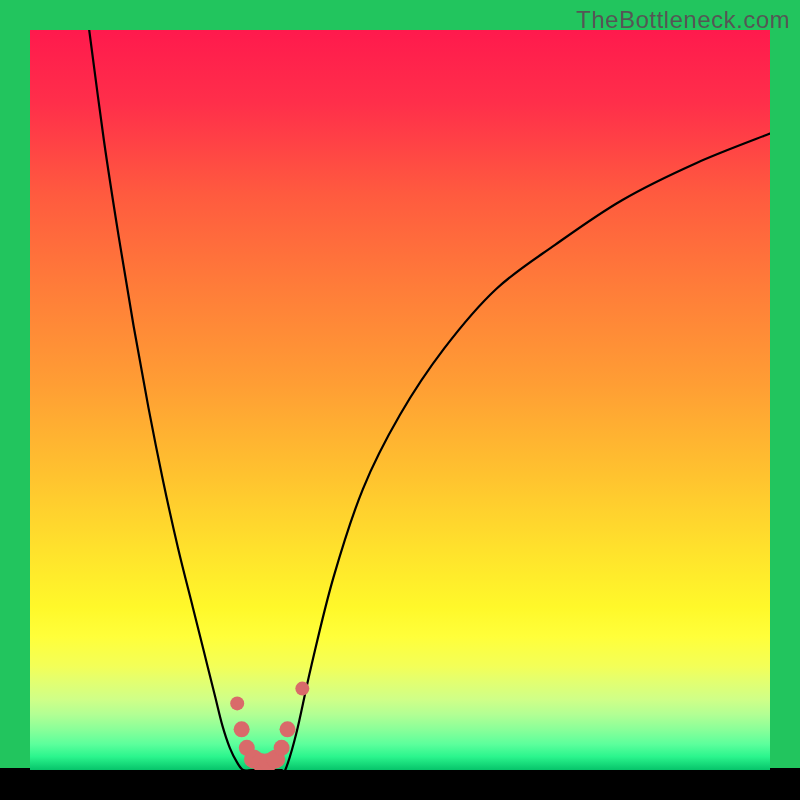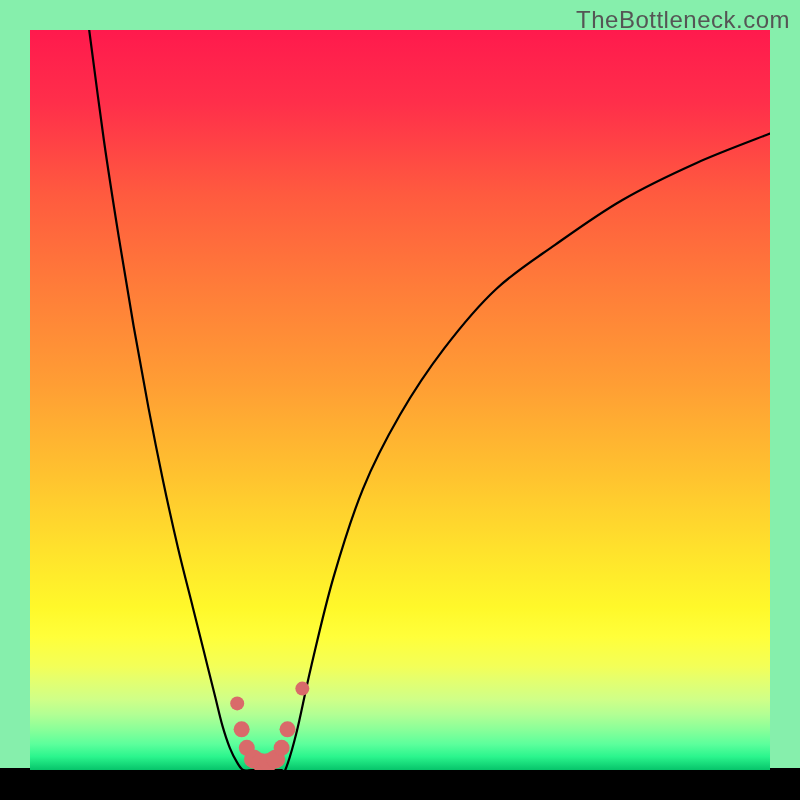--- a/index.html
+++ b/index.html
@@ -10,21 +10,21 @@
     background: #000;
     font-family: Arial, Helvetica, sans-serif;
     overflow: hidden;
   }
   .frame {
     position: absolute;
     left: 0;
     top: 0;
     width: 800px;
     height: 768px;
-    background: #86efac;
+    background: #22c55e;
   }
   .plot {
     position: absolute;
     left: 30px;
     top: 30px;
     width: 740px;
     height: 740px;
     overflow: hidden;
   }
   .gradient {

